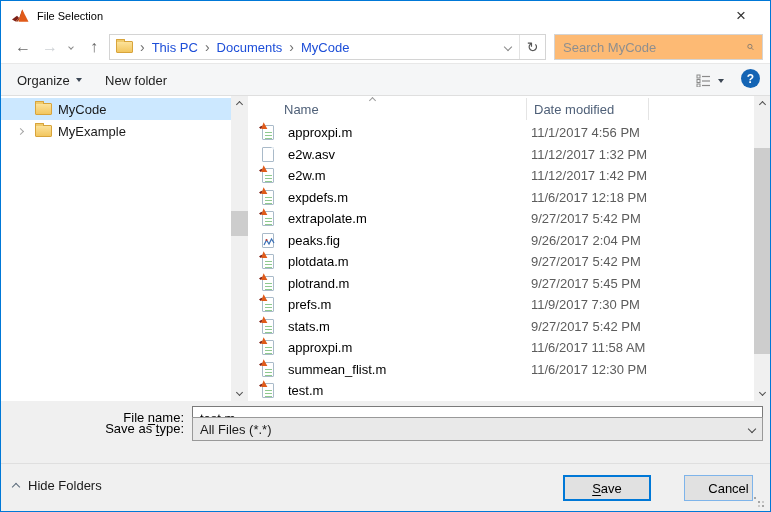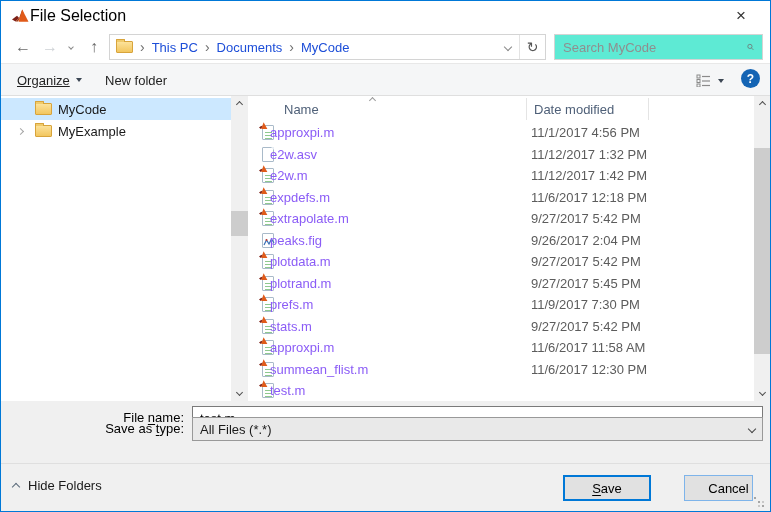--- a/index.html
+++ b/index.html
@@ -6,21 +6,21 @@
   html,body { background:#fff; }
   body { font-family:"Liberation Sans", sans-serif; font-size:13px; color:#1a1a1a; }
 
   .window { position:relative; width:771px; height:512px; background:#fff;
             border:1px solid #0078d7; overflow:hidden; }
 
   
   .titlebar { position:absolute; top:0; left:0; right:0; height:30px; background:#fff;
               display:flex; align-items:center; }
   .titlebar .appicon { margin-left:11px; width:18px; height:15px; }
-  .titlebar .title { font-size:16px; color:#000; }
+  .titlebar .title { margin-left:7px; font-size:11px; color:#000; }
   .titlebar .close { position:absolute; right:12px; top:0; width:34px; height:29px;
                      display:flex; align-items:center; justify-content:center;
                      font-size:17px; color:#333; cursor:default; }
 
   
   .navbar { position:absolute; top:30px; left:0; right:0; height:32px; background:#fff; }
   .navbtn { position:absolute; top:3px; height:26px; display:flex; align-items:center;
             justify-content:center; font-size:16px; }
   .nb-back    { left:8px;  width:28px; color:#6a6a6a; }
   .nb-forward { left:36px; width:26px; color:#cdd1d5; }
@@ -37,32 +37,32 @@
   .crumb-folder { margin-left:6px; }
   .bc-sep { color:#6f6f6f; font-size:14px; padding:0 7px; }
   .bc-seg { color:#1d4ed8; }
   .ab-right { margin-left:auto; display:flex; align-items:center; height:100%; }
   .ab-drop { width:22px; height:100%; display:flex; align-items:center; justify-content:center; }
   .ab-divider { width:1px; height:100%; background:#e3e3e3; }
   .ab-refresh { width:25px; height:100%; display:flex; align-items:center; justify-content:center;
                 color:#555; font-size:14px; }
 
   .searchbox { position:absolute; left:553px; top:3px; width:209px; height:26px;
-               border:1px solid #d4d4d4; background:#5eead4; display:flex; align-items:center; }
+               border:1px solid #d4d4d4; background:#fdba74; display:flex; align-items:center; }
   .searchbox input { flex:1; border:none; outline:none; padding:0 8px; font:13px "Liberation Sans",sans-serif;
                      color:#1a1a1a; background:transparent; }
   .searchbox input::placeholder { color:#8f8f8f; opacity:1; }
   .searchbox .mag { margin-right:8px; }
 
   
   .toolbar { position:absolute; top:62px; left:0; right:0; height:33px; background:#f5f6f7;
              border-top:1px solid #e8e8e8; border-bottom:1px solid #dfdfdf; }
   .tbtn { position:absolute; top:4px; height:24px; display:flex; align-items:center; gap:6px;
           padding:0 8px; color:#1f1f1f; }
-  .tb-organize { left:8px;text-decoration:underline; }
+  .tb-organize { left:8px; }
   .tb-newfolder { left:96px; }
   .tri-down { width:0; height:0; border-left:3.5px solid transparent; border-right:3.5px solid transparent;
               border-top:4px solid #3c4754; }
   .tb-view { position:absolute; right:46px; top:5px; height:23px; display:flex; align-items:center; gap:6px; }
   .tb-help { position:absolute; right:10px; top:5px; width:19px; height:19px; border-radius:50%;
              background:#1464b4; color:#fff; font-weight:bold; font-size:12px;
              display:flex; align-items:center; justify-content:center; }
 
   
   .main { position:absolute; top:95px; left:0; right:0; height:305px; background:#fff; }
@@ -95,21 +95,21 @@
   .flheader .hname { position:absolute; left:36px; top:6px; }
   .flheader .hdate { position:absolute; left:286px; top:6px; }
   .flheader .hsep1 { position:absolute; left:278px; top:2px; bottom:2px; width:1px; background:#e4e4e4; }
   .flheader .hsep2 { position:absolute; left:400px; top:2px; bottom:2px; width:1px; background:#e4e4e4; }
   .flheader .sortcaret { position:absolute; left:122px; top:2px; width:5px; height:5px;
               border-right:1.3px solid #9a9a9a; border-bottom:1.3px solid #9a9a9a; transform:rotate(-135deg); }
 
   .rows { position:absolute; top:26px; left:0; right:0; bottom:0; }
   .frow { position:relative; height:21.5px; }
   .frow .ficon { position:absolute; left:14px; top:3px; }
-  .frow .fname { position:absolute; left:22px; top:3px; color:#8b5cf6; }
+  .frow .fname { position:absolute; left:40px; top:3px; color:#000000; }
   .frow .fdate { position:absolute; left:283px; top:3px; color:#5c5c5c; }
 
   .page { position:relative; width:12px; height:15px; background:#fff; border:1px solid #a9bac9;
           border-radius:1px; display:inline-block; }
   .page.lines::after { content:""; position:absolute; left:2px; right:1px; top:6px; height:7px;
           background:repeating-linear-gradient(to bottom,#8fc98f 0,#8fc98f 1px,transparent 1px,transparent 3px); }
   .page .mlogo { position:absolute; top:-4px; left:-4px; }
   .page .figline { position:absolute; left:0px; top:3px; }
   .page.plainpg::before { content:""; position:absolute; right:-1px; top:-1px; width:0; height:0;
           border-left:3px solid transparent; border-top:3px solid #e7edf3; }

